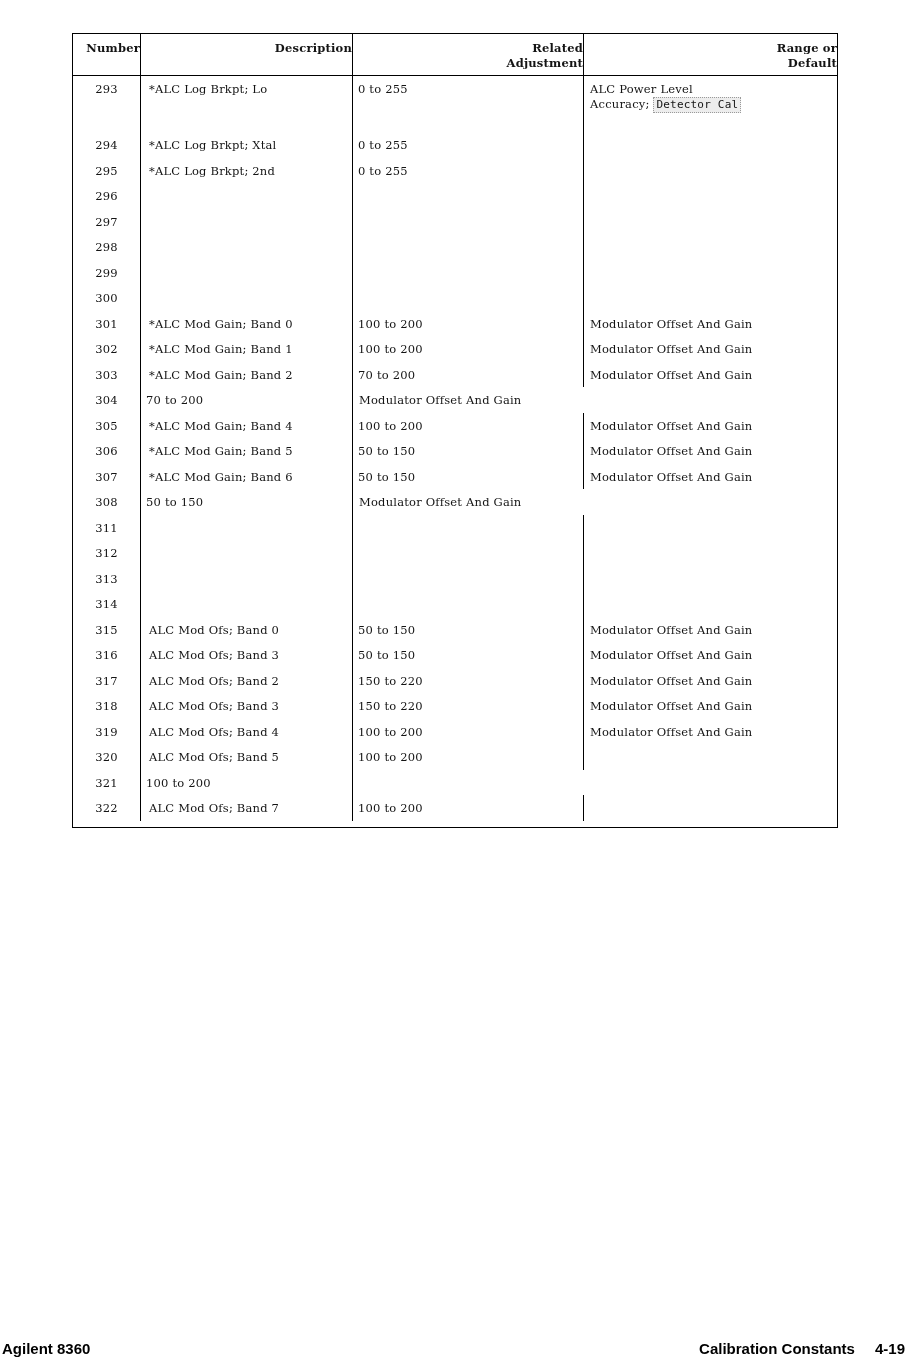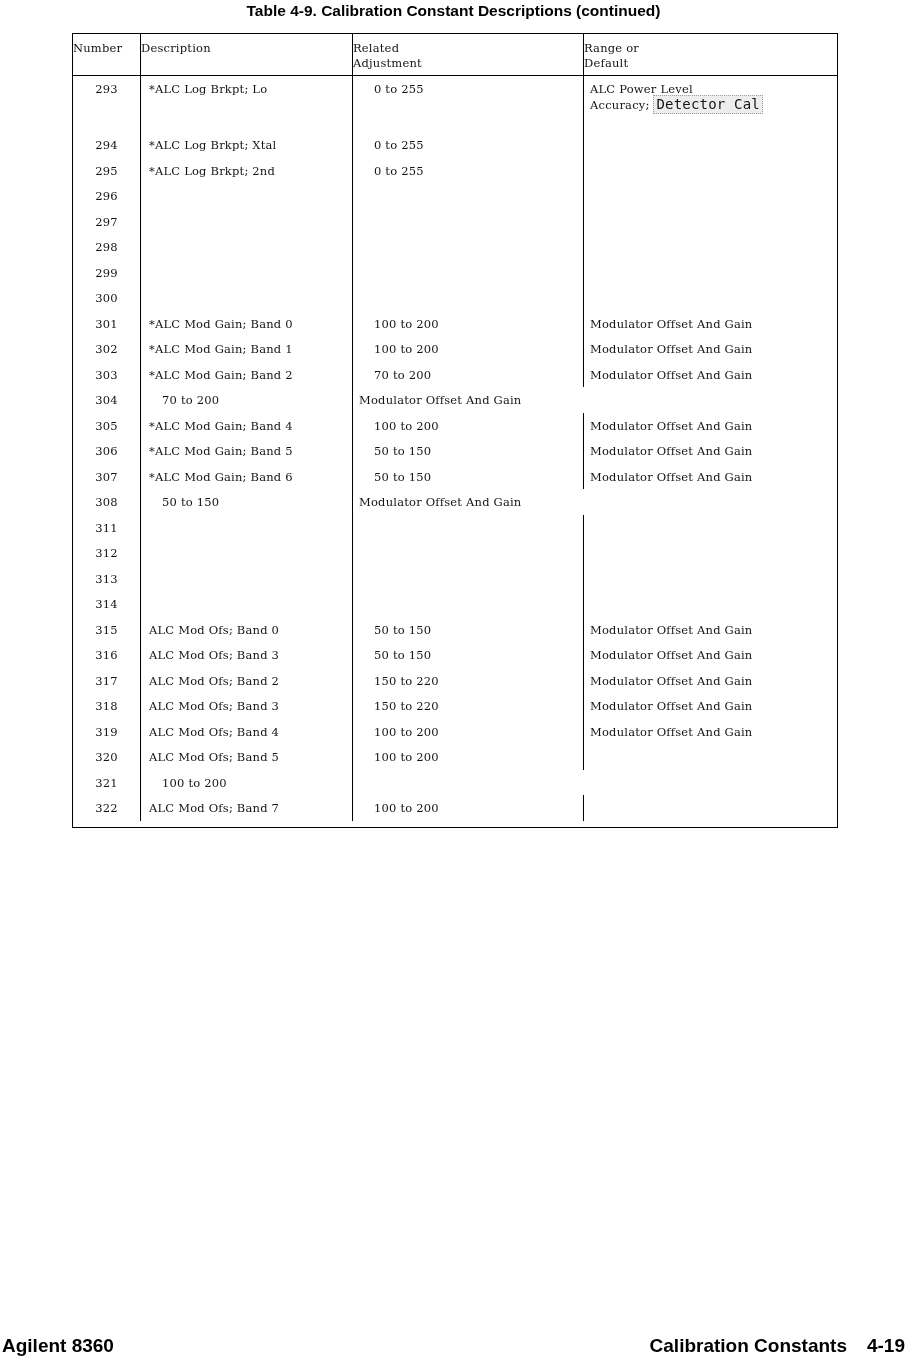--- a/index.html
+++ b/index.html
@@ -15,57 +15,56 @@
   .cal-table {
     position:absolute; left:72px; top:33px; width:766px;
     border:1.5px solid #000; box-sizing:border-box;
     font-size:11.5px; letter-spacing:0.2px;
   }
   .thead {
     display:grid; grid-template-columns:68px 212px 231px 1fr;
     border-bottom:1.5px solid #000; height:42px; box-sizing:border-box;
   }
   .th {
-    text-align:left; padding-top:7px; border-right:1px solid #000;
-    line-height:15px; box-sizing:border-box; font-size:11.5px;
+    text-align:right; padding-top:7px; border-right:1px solid #000;
+    line-height:15px; box-sizing:border-box; font-size:11.5px;font-weight:bold;
   }
   .th:last-child { border-right:none; }
   .tbody { padding-bottom:6px; }
   .trow {
     display:grid; grid-template-columns:68px 212px 231px 1fr;
     height:25.5px;
   }
   .trow.tall { height:56px; }
   .td {
     border-right:1px solid #000; padding-top:6px;
     box-sizing:border-box; overflow:hidden; line-height:14.5px;
   }
   .td:last-child { border-right:none; }
   .c-num  { text-align:center; }
   .c-desc { padding-left:8px; }
-  .c-range{ padding-left:5px;margin-left:16px; }
+  .c-range{ padding-left:5px; }
   .c-rel  { padding-left:6px; }
   .softkey {
-    font-family:"DejaVu Sans Mono", monospace; font-size:14px;
+    font-family:"DejaVu Sans Mono", monospace; font-size:11px;
     background:#ededed; border:1px dotted #9a9a9a; padding:0 2px 1px 2px;
   }
   .footer {
     position:absolute; left:2px; right:2px; bottom:6px;
     display:flex; justify-content:space-between;
     font-family:"Liberation Sans", sans-serif; font-weight:bold;
-    font-size:19px; color:#000;
+    font-size:15px; color:#000;
   }
   .gap { display:inline-block; width:20px; }
 </style>
 </head>
 <body>
 
 <div class="page">
 
-  <div class="title">Table 4-9. Calibration Constant Descriptions (continued)</div>
 
   <div class="cal-table">
     <div class="thead">
       <div class="th">
         <span>Number</span>
       </div>
       <div class="th">
         <span>Description</span>
       </div>
       <div class="th">

